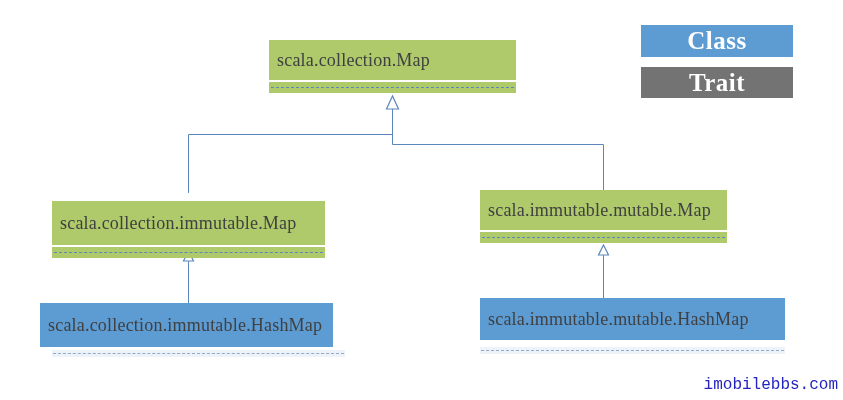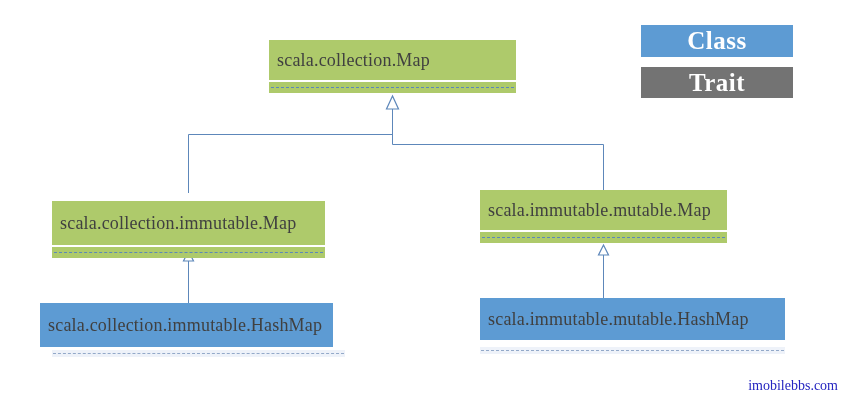--- a/index.html
+++ b/index.html
@@ -75,22 +75,22 @@
     align-items: center;
     justify-content: center;
     letter-spacing: 0.5px;
   }
   .legend-box.klass { background: #5d9bd3; }
   .legend-box.trait { background: #737373; }
   .watermark {
     position: absolute;
     right: 5px;
     bottom: 6px;
-    font-family: Liberation Serif, serif;
-    font-size: 14px;
+    font-family: Liberation Mono, monospace;
+    font-size: 16px;
     color: #2424c0;
     text-decoration: none;
     cursor: pointer;
   }
 </style>
 </head>
 <body>
 
 <div class="canvas">
 

